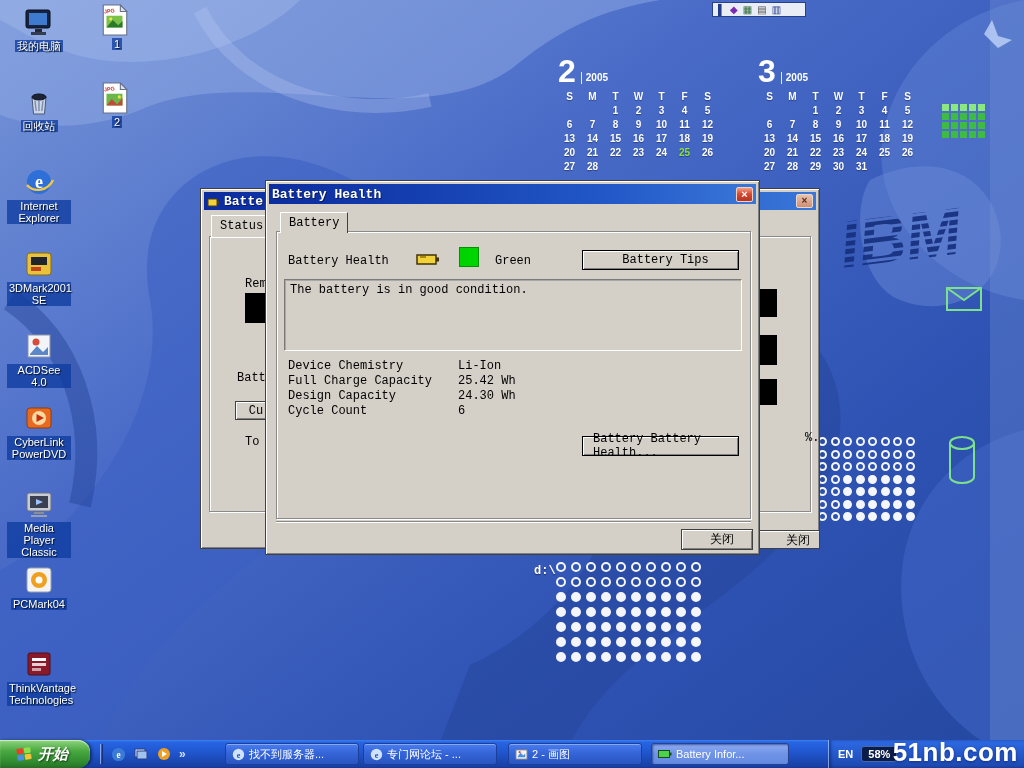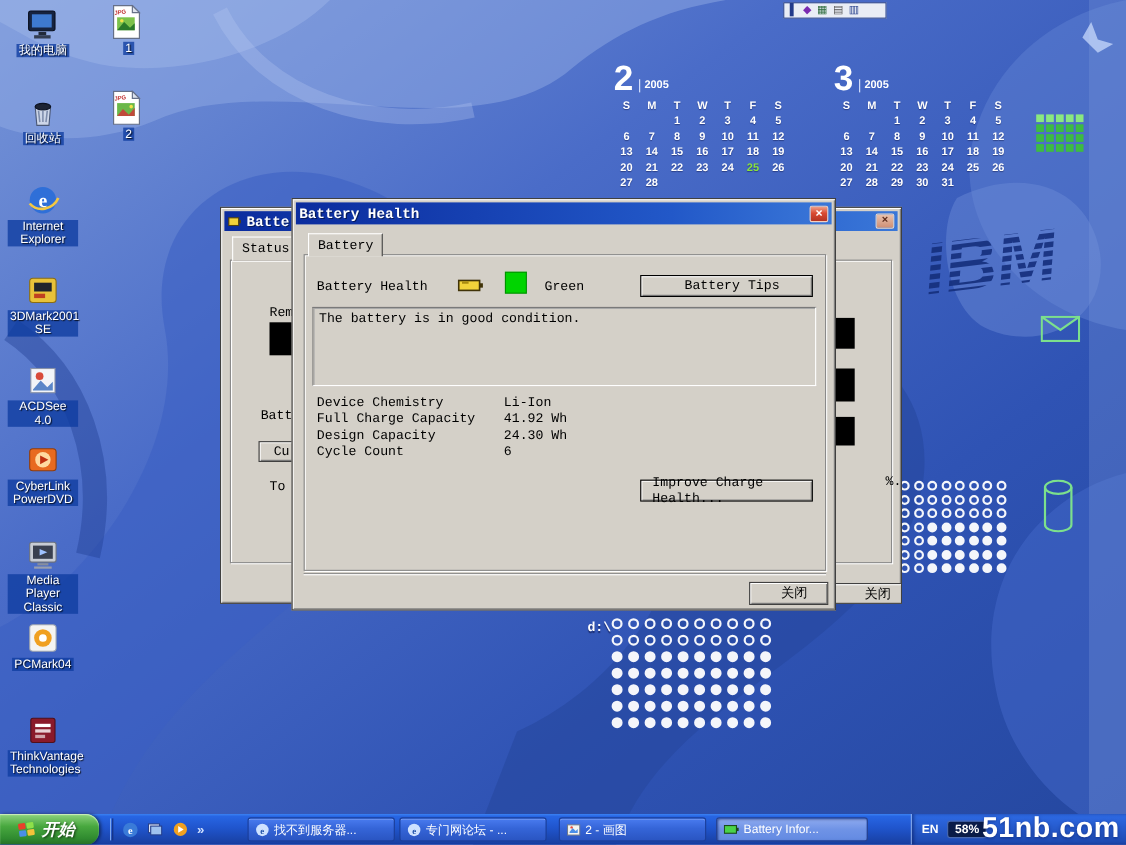--- a/index.html
+++ b/index.html
@@ -572,33 +572,33 @@
 
     <div class="sunken" style="left:18px;top:98px;width:458px;height:72px;padding:3px 5px;font:12px 'Liberation Mono', monospace">The battery is in good condition.</div>
 
     <div class="fields">
         <div class="field-row">
           <span class="f-label">Device Chemistry</span>
           <span class="f-value">Li-Ion</span>
         </div>
         <div class="field-row">
           <span class="f-label">Full Charge Capacity</span>
-          <span class="f-value">41.92 Wh</span>
+          <span class="f-value">25.42 Wh</span>
         </div>
         <div class="field-row">
           <span class="f-label">Design Capacity</span>
           <span class="f-value">24.30 Wh</span>
         </div>
         <div class="field-row">
           <span class="f-label">Cycle Count</span>
           <span class="f-value">6</span>
         </div>
       </div>
 
-    <div class="btn mono default" style="left:316px;top:255px;width:157px;height:20px">Improve Charge Health...</div>
+    <div class="btn mono default" style="left:316px;top:255px;width:157px;height:20px">Battery Battery Health...</div>
 
     <div class="separator" style="left:10px;top:340px;width:475px"></div>
     <div class="btn" style="left:415px;top:348px;width:72px;height:21px">关闭</div>
   </div>
 
   <div id="taskbar">
     <div class="start-btn">
       <svg width="17" height="17" viewBox="0 0 17 17">
         <g transform="rotate(-8 8 8)">
           <rect x="1" y="2" width="6.5" height="5.5" rx="1" fill="#e8402a"></rect>

